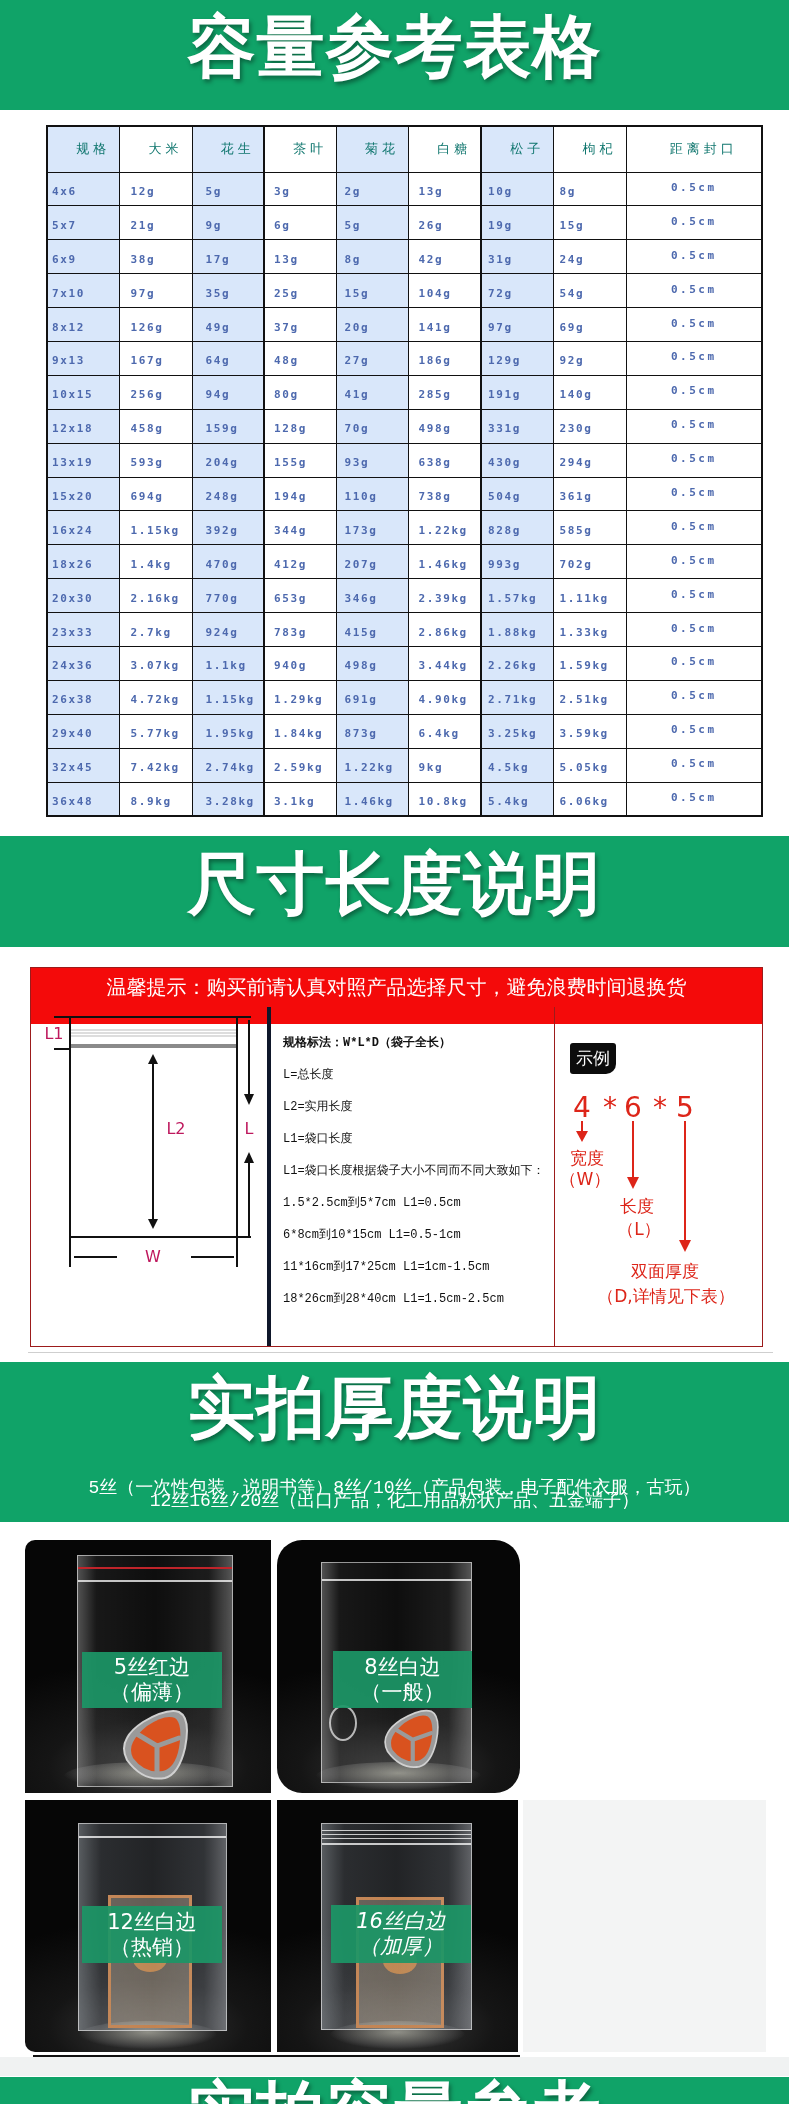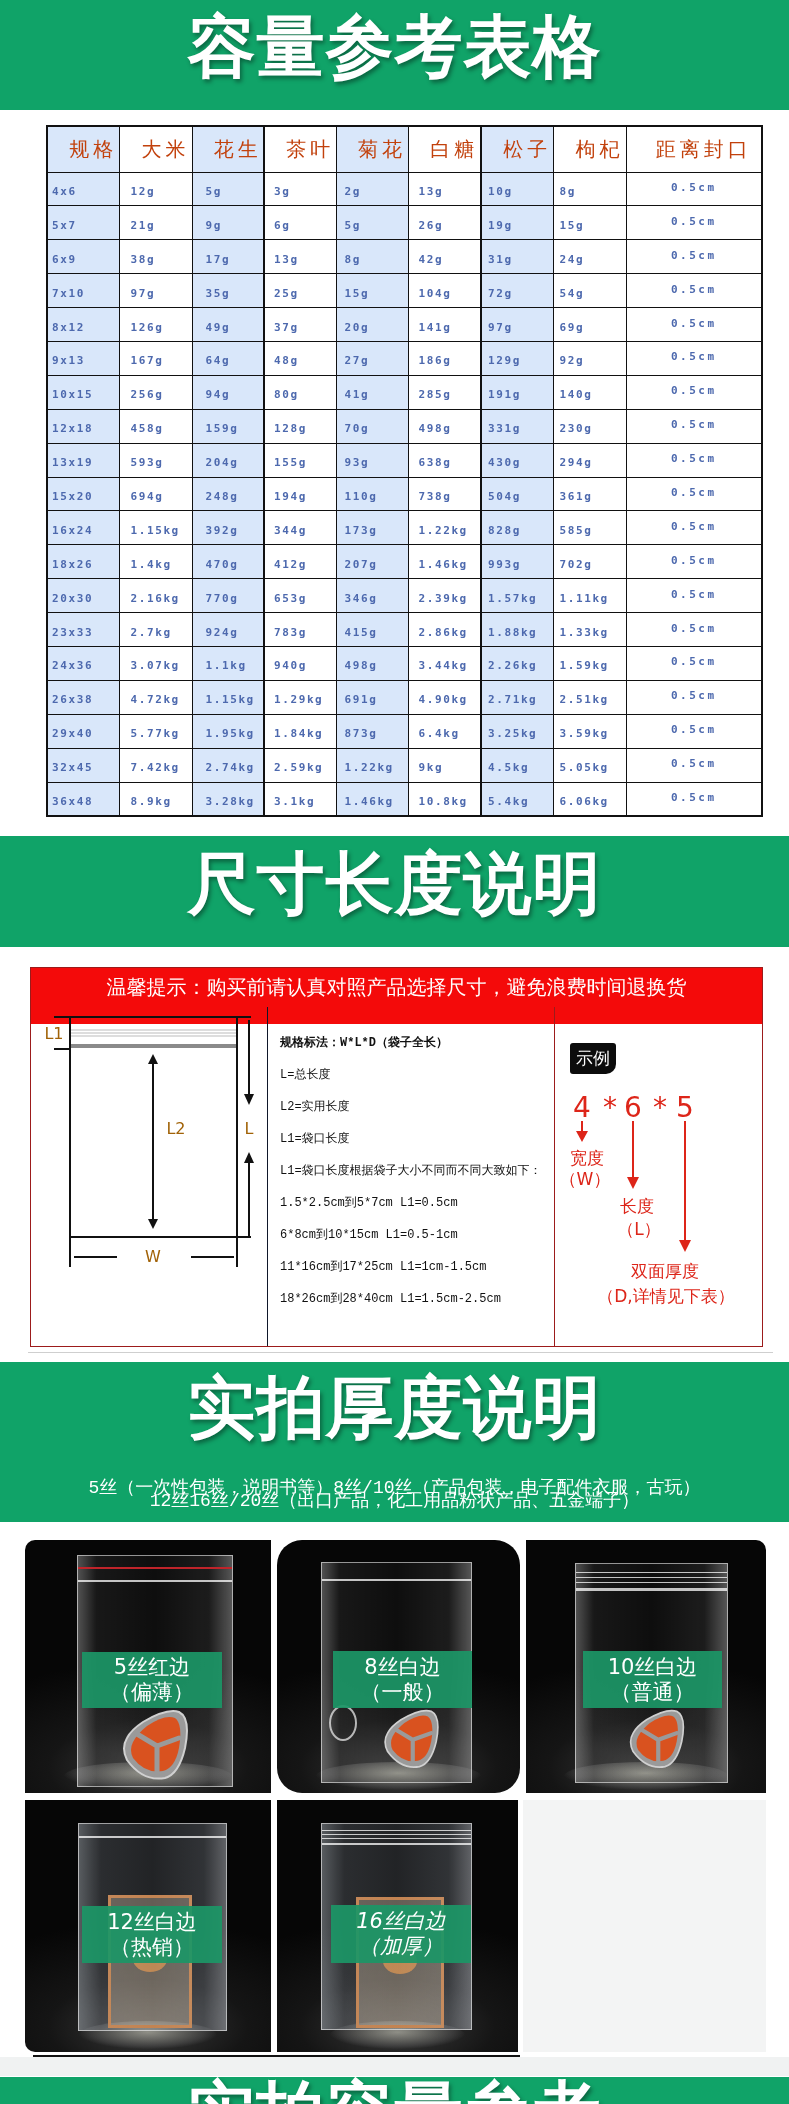--- a/index.html
+++ b/index.html
@@ -7,43 +7,43 @@
 .page{position:relative;width:789px;height:2104px;overflow:hidden;background:#fff;}
 
 
 .band{position:absolute;left:0;width:789px;background:#10a368;overflow:hidden;font-family:Liberation Mono, monospace;}
 .band-title{position:absolute;left:0;width:789px;text-align:center;color:#fff;font-size:68px;font-weight:bold;line-height:68px;letter-spacing:1px;text-shadow:2px 3px 4px rgba(0,0,0,.38);white-space:nowrap;}
 .band-sub{position:absolute;left:0;width:789px;text-align:center;color:#fff;font-size:18px;line-height:25px;white-space:nowrap;}
 
 
 .cap-table{position:absolute;left:46px;top:125px;width:715px;border-collapse:collapse;table-layout:fixed;border:2px solid #111;}
 .cap-table th,.cap-table td{border:1px solid #111;overflow:hidden;white-space:nowrap;}
-.cap-table th{height:46px;font-size:20px;font-weight:normal;color:#c2410c;text-align:center;letter-spacing:4px;padding-left:20px;}
+.cap-table th{height:46px;font-size:13px;font-weight:normal;color:#0f766e;text-align:center;letter-spacing:4px;padding-left:20px;}
 .cap-table td{height:33.9px;font-family:"DejaVu Sans Mono",monospace;font-size:11px;font-weight:bold;color:#4d69ae;letter-spacing:1.6px;padding-top:5px;vertical-align:middle;}
 .cap-table .b{background:#d9e7fa;}
 .cap-table .c2{border-left-color:#6a1b2b;}
 .cap-table .c3,.cap-table .c6{border-left-width:2px;}
 .cap-table td.c0{padding-left:4px}
 .cap-table td.c1{padding-left:11px}
 .cap-table td.c2{padding-left:13px}
 .cap-table td.c3{padding-left:9px}
 .cap-table td.c4{padding-left:8px}
 .cap-table td.c5{padding-left:10px}
 .cap-table td.c6{padding-left:6px}
 .cap-table td.c7{padding-left:6px}
 .cap-table td.c8{text-align:center;padding-top:0;padding-bottom:3px;letter-spacing:2.5px;}
 
 
 .size-box{position:absolute;left:30px;top:967px;width:733px;height:380px;border:1px solid #9c1b1b;background:#fff;}
 .notice{position:absolute;left:0;top:0;width:731px;height:56px;background:#f40a0a;color:#fff;font-size:20px;line-height:39px;text-align:center;white-space:nowrap;}
 .panel{position:absolute;top:39px;height:339px;}
 .panel-diagram{left:0;width:236px;}
-.panel-spec{left:236px;width:287px;border-left:1px solid #0f172a;}
+.panel-spec{left:236px;width:287px;border-left:4px solid #0f172a;}
 .panel-example{left:523px;width:208px;border-left:1px solid #9c1b1b;}
-.dim-label{position:absolute;color:#a16207;font-size:16px;line-height:16px;transform:translate(-50%,-50%);white-space:nowrap;}
+.dim-label{position:absolute;color:#be185d;font-size:16px;line-height:16px;transform:translate(-50%,-50%);white-space:nowrap;}
 .spec-wrap{position:absolute;left:12px;top:28px;width:262px;}
 .spec-line{font-family:"Liberation Mono",monospace;font-size:12px;line-height:16px;color:#111;margin-bottom:16px;}
 .spec-line.head{font-weight:bold;font-size:12px;}
 .badge{position:absolute;left:15px;top:36px;width:46px;height:31px;background:#0c0c0c;color:#fff;font-size:17px;line-height:31px;text-align:center;border-radius:3px 3px 10px 3px;}
 .ex-char{position:absolute;top:101px;color:#dd2519;font-size:28px;line-height:28px;transform:translate(-50%,-50%);}
 .ex-label{position:absolute;color:#dd2519;font-size:17px;line-height:18px;transform:translate(-50%,-50%);white-space:nowrap;}
 .gray-rule{position:absolute;left:28px;top:1352px;width:745px;height:1px;background:#cfcfcf;}
 
 
 .photos{position:absolute;left:0;top:1540px;width:789px;height:512px;}
@@ -417,38 +417,20 @@
         <path d="M14,30 Q8,40 14,52 Q30,74 52,70 Q66,66 72,40 Q78,10 66,4 Q54,0 30,14 Q18,22 14,30 Z" fill="#9a9a9a" stroke="#d0d0d0" stroke-width="2"></path>
         <path d="M20,34 Q16,42 20,50 Q32,66 50,63 Q62,60 66,40 Q70,16 62,10 Q52,6 34,18 Q24,26 20,34 Z" fill="#d9521f"></path>
         <path d="M44,38 L24,26 M44,38 L66,30 M44,38 L44,66" stroke="#9a9a9a" stroke-width="5" stroke-linecap="round" fill="none"></path>
       </svg>
       <div class="p-label" style="left:56px;top:111px;width:139px;height:57px;">
         <div>8丝白边</div>
         <div>（一般）</div>
       </div>
     </div>
 
-    <div class="photo" style="left:526px;top:0;width:240px;height:253px;border-top-right-radius:10px;">
-      <div class="pedestal"></div>
-      <div class="bag" style="left:49px;top:23px;width:153px;height:220px;">
-        <div class="zip" style="top:8px;height:1px;"></div>
-        <div class="zip" style="top:13px;height:1px;"></div>
-        <div class="zip" style="top:18px;height:1px;"></div>
-        <div class="zip" style="top:24px;height:3px;"></div>
-      </div>
-      <svg class="fob" style="left:88px;top:168px;" width="86" height="62" viewBox="0 0 85 74">
-        <path d="M14,30 Q8,40 14,52 Q30,74 52,70 Q66,66 72,40 Q78,10 66,4 Q54,0 30,14 Q18,22 14,30 Z" fill="#9a9a9a" stroke="#d0d0d0" stroke-width="2"></path>
-        <path d="M20,34 Q16,42 20,50 Q32,66 50,63 Q62,60 66,40 Q70,16 62,10 Q52,6 34,18 Q24,26 20,34 Z" fill="#d9521f"></path>
-        <path d="M44,38 L24,26 M44,38 L66,30 M44,38 L44,66" stroke="#9a9a9a" stroke-width="5" stroke-linecap="round" fill="none"></path>
-      </svg>
-      <div class="p-label" style="left:57px;top:111px;width:139px;height:57px;">
-        <div>10丝白边</div>
-        <div>（普通）</div>
-      </div>
-    </div>
 
     <div class="photo" style="left:25px;top:260px;width:246px;height:252px;border-bottom-left-radius:10px;">
       <div class="pedestal" style="left:22%;right:22%;"></div>
       <div class="card" style="left:83px;top:95px;width:84px;height:133px;">
         <div class="card-logo"></div>
       </div>
       <div class="bag thick" style="left:53px;top:23px;width:149px;height:208px;">
         <div class="zip" style="top:12px;"></div>
       </div>
       <div class="p-label" style="left:57px;top:106px;width:140px;height:57px;">

